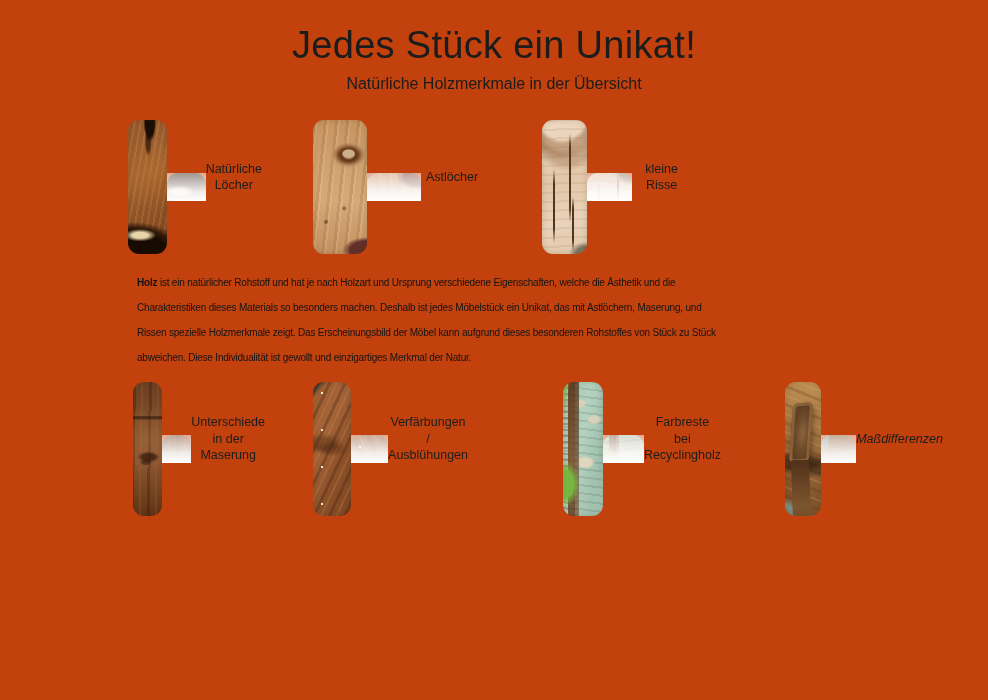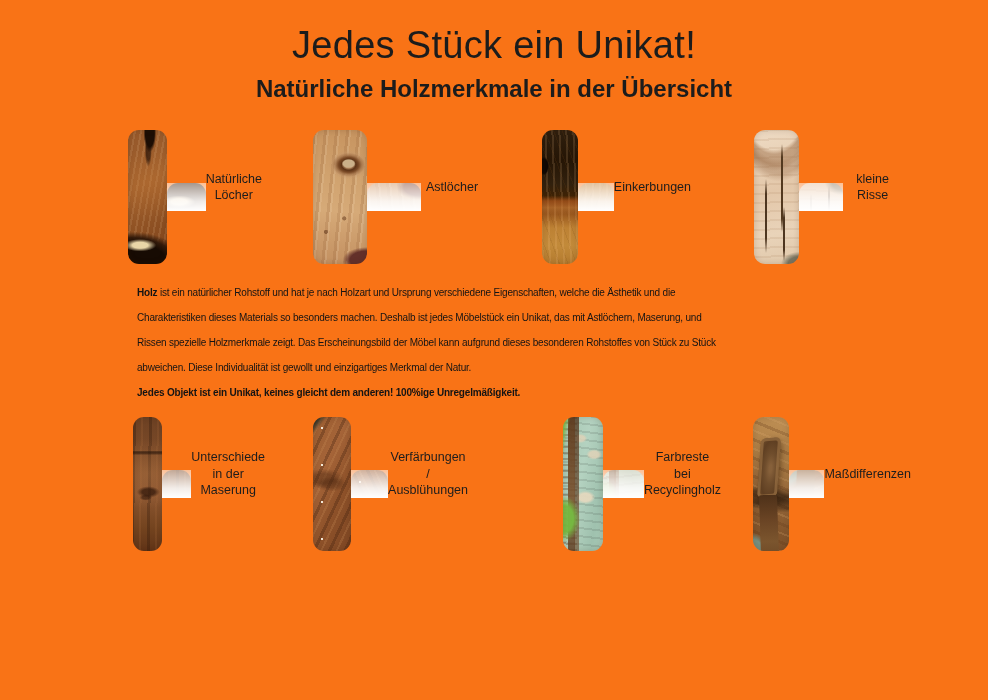--- a/index.html
+++ b/index.html
@@ -2,55 +2,55 @@
 <html lang="de"><head>
 <meta charset="utf-8">
 <title>Jedes Stück ein Unikat!</title>
 <style>
   * { box-sizing: border-box; }
   html, body { margin: 0; padding: 0; background: #fff; }
   .page {
     position: relative;
     width: 988px;
     height: 700px;
-    background: #f97316;
+    background: #c2410c;
     overflow: hidden;
     font-family: "Liberation Sans", sans-serif;
     color: #1e1e1e;
   }
   
   header { text-align: center; padding-top: 23px; }
   h1 {
     margin: 0;
     font-size: 38px;
     line-height: 1.18;
     font-weight: 400;
     letter-spacing: 0.3px;
     color: #1c1c1c;
   }
   h2 {
     margin: 6px 0 0 0;
-    font-size: 24px;
+    font-size: 16px;
     line-height: 1.25;
-    font-weight: 700;
+    font-weight: 400;
     color: #1c1c1c;
   }
   
   .row { display: flex; align-items: flex-start; }
   .row1 { margin-top: 26px; }
   .row2 { margin-top: 12px; }
   .card { display: flex; flex-direction: row; align-items: center; }
   .row1 .card:nth-child(1) { margin-left: 128px; width: 134px; }
   .row1 .card:nth-child(2) { margin-left: 51px;  width: 170px; }
   .row1 .card:nth-child(3) { margin-left: 59px;  width: 149px; }
   .row1 .card:nth-child(4) { margin-left: 63px;  width: 148px; }
   .row2 .card:nth-child(1) { margin-left: 133px; width: 132px; }
   .row2 .card:nth-child(2) { margin-left: 48px;  width: 155px; }
   .row2 .card:nth-child(3) { margin-left: 95px;  width: 158px; }
-  .row2 .card:nth-child(4) { margin-left: 32px;  width: 158px; }
+  .row2 .card:nth-child(4) { margin-left: 64px;  width: 158px; font-style: italic; }
 
   .photo {
     position: relative;
     width: 100%;
     height: 134px;
     border-radius: 11px;
     overflow: hidden;
     background-repeat: no-repeat;
     box-shadow: inset 0 0 6px rgba(60,30,10,0.18);
   }
@@ -219,41 +219,33 @@
       <div class="caption">Natürliche Löcher</div>
     </div>
     <div class="card">
       <div class="photo wood2"></div>
       <div class="reflection">
           <div class="photo wood2"></div>
         </div>
       <div class="caption">Astlöcher</div>
     </div>
     <div class="card">
-      <div class="photo wood3"></div>
-      <div class="reflection">
-          <div class="photo wood3"></div>
-        </div>
-      <div class="caption">Einkerbungen</div>
-    </div>
-    <div class="card">
       <div class="photo wood4"></div>
       <div class="reflection">
           <div class="photo wood4"></div>
         </div>
       <div class="caption">kleine Risse</div>
     </div>
   </div>
 
   <p class="body-text">
     <span class="pline"><b>Holz</b><span> ist ein natürlicher Rohstoff und hat je nach Holzart und Ursprung verschiedene Eigenschaften, welche die Ästhetik und die</span></span>
     <span class="pline">Charakteristiken dieses Materials so besonders machen. Deshalb ist jedes Möbelstück ein Unikat, das mit Astlöchern, Maserung, und</span>
     <span class="pline">Rissen spezielle Holzmerkmale zeigt. Das Erscheinungsbild der Möbel kann aufgrund dieses besonderen Rohstoffes von Stück zu Stück</span>
     <span class="pline">abweichen. Diese Individualität ist gewollt und einzigartiges Merkmal der Natur.</span>
-    <span class="pline bold">Jedes Objekt ist ein Unikat, keines gleicht dem anderen! 100%ige Unregelmäßigkeit.</span>
   </p>
 
   <div class="row row2">
     <div class="card">
       <div class="photo wood5"></div>
       <div class="reflection">
           <div class="photo wood5"></div>
         </div>
       <div class="caption">Unterschiede in der
 Maserung</div>

